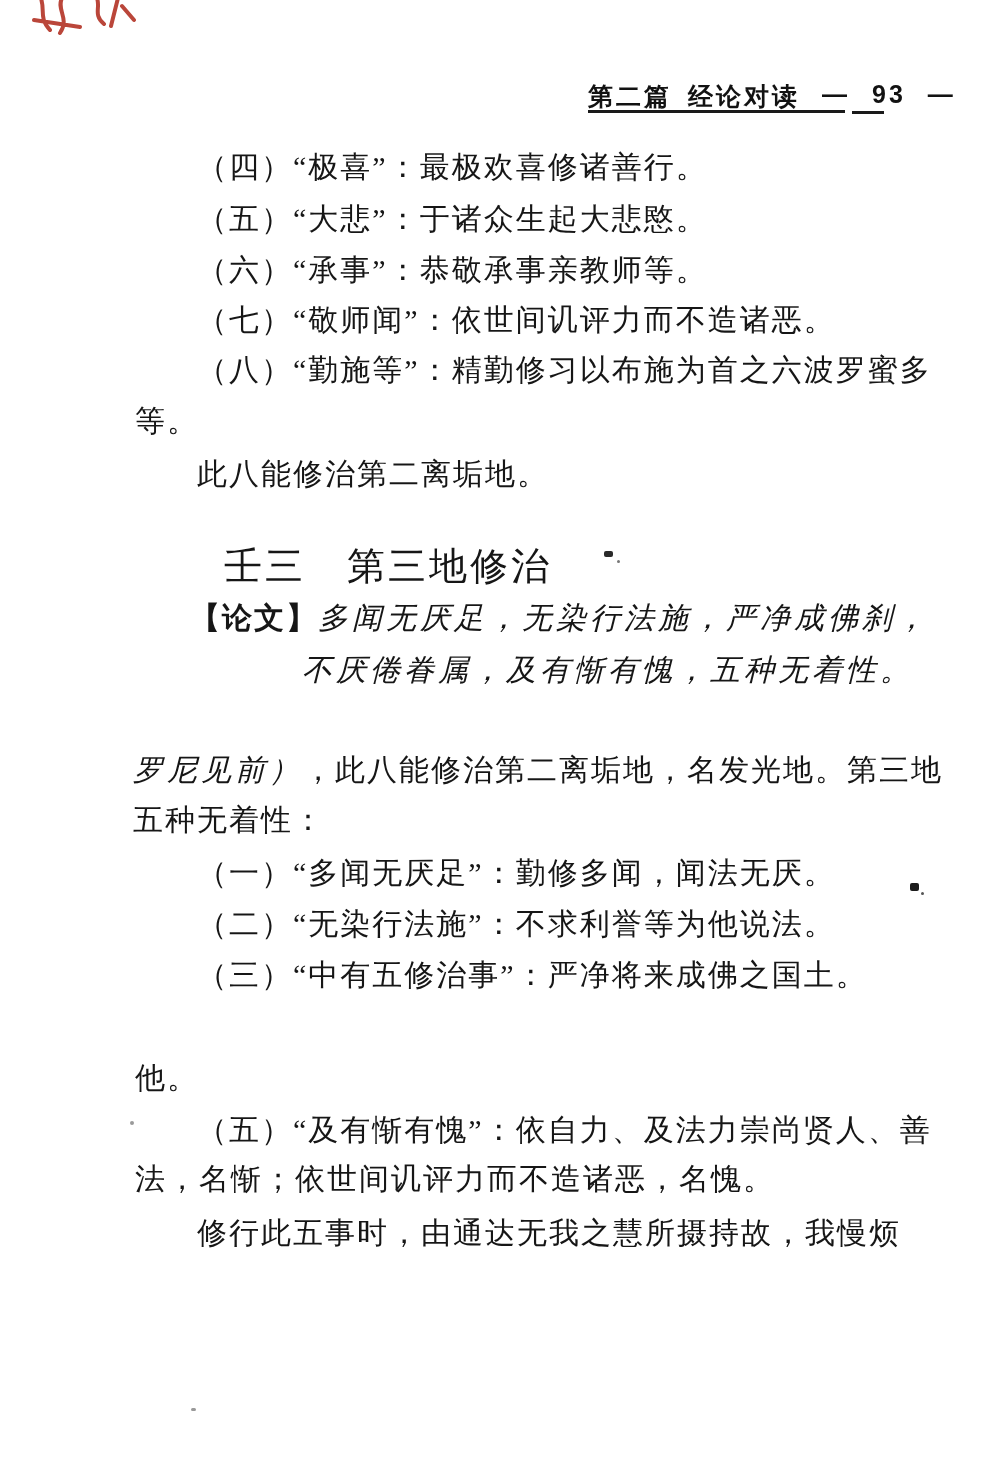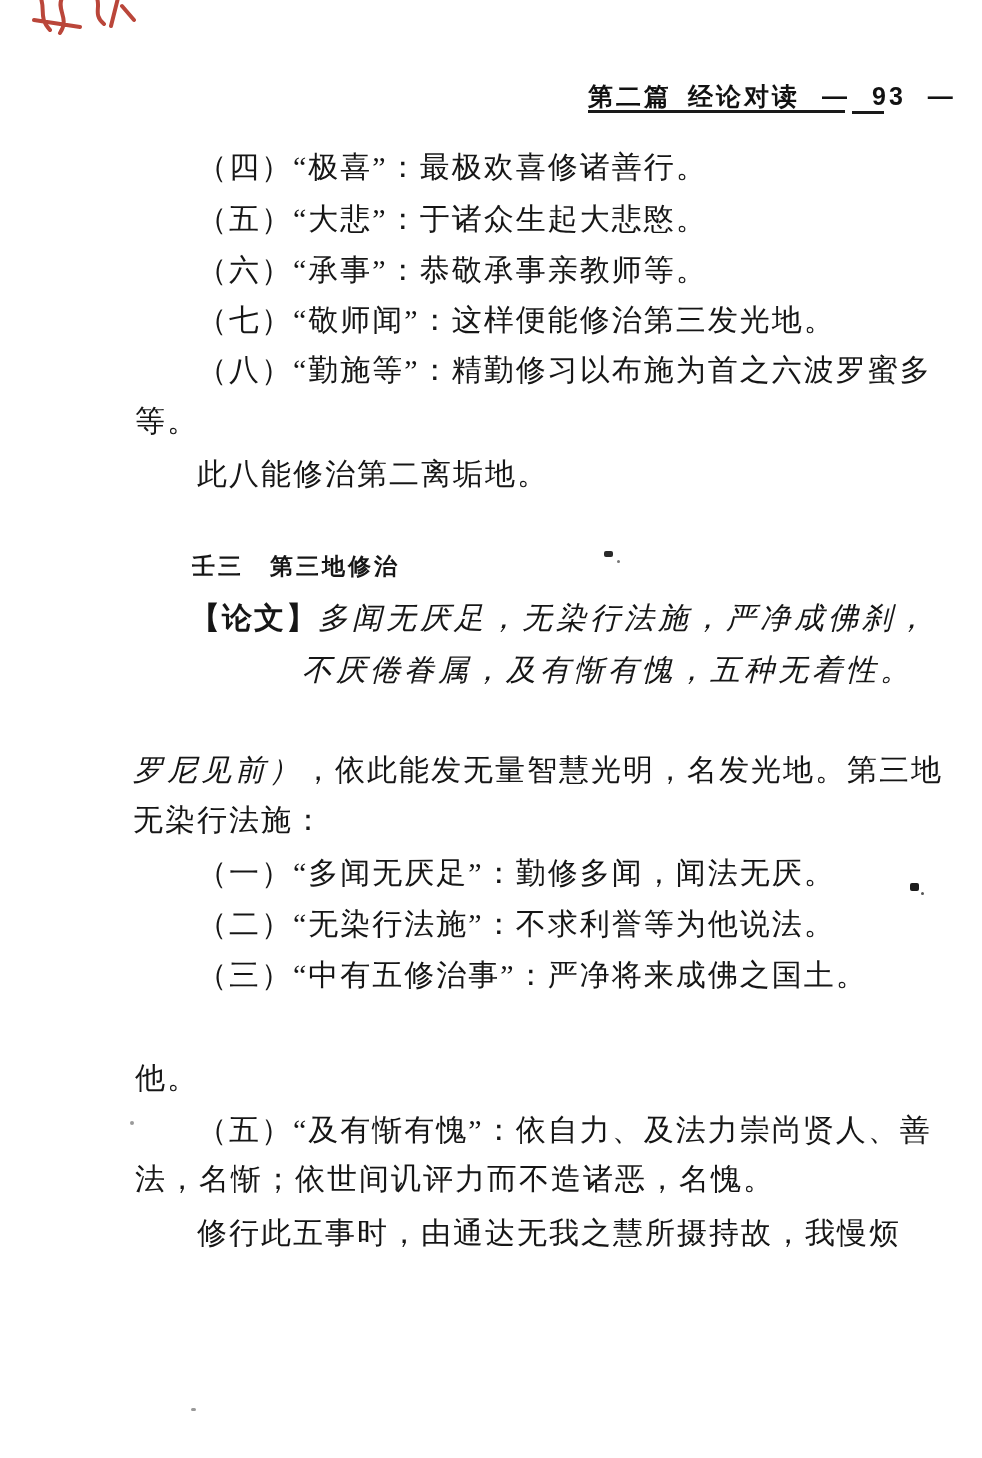--- a/index.html
+++ b/index.html
@@ -22,28 +22,29 @@
   .lbl{ 
     font-family:"Liberation Sans","DejaVu Sans",sans-serif;
     font-weight:700;
   }
   .kai{ 
     font-style:italic;
     letter-spacing:4px;
   }
   .head{ 
     font-family:"Liberation Sans","DejaVu Sans",sans-serif;
-    font-weight:700;
-    font-size:23px;
+    font-weight:400;
+    font-size:38px;
     letter-spacing:3px;
+    margin-left:32px;
   }
   .header{
     position:absolute;
     top:80px;left:588px;
-    display:flex;align-items:center;
+    display:flex;align-items:flex-start;
     font-family:"Liberation Sans","DejaVu Sans",sans-serif;
     font-weight:700;
     font-size:25px;
     letter-spacing:3px;
     color:#121212;
   }
   .header .gap-s{margin-left:16px;}
   .header .gap-m{margin-left:22px;}
   .underline{position:absolute;background:#1a1a1a;height:3px;}
   .u1{top:110px;left:588px;width:257px;}
@@ -69,32 +70,32 @@
     <span class="gap-m">—</span>
     <span class="gap-m">93</span>
     <span class="gap-m">—</span>
   </div>
   <div class="underline u1"></div>
   <div class="underline u2"></div>
 
   <div class="line" style="top:150px;left:197px"><span>（四）“极喜”：最极欢喜修诸善行。</span></div>
   <div class="line" style="top:202px;left:197px"><span>（五）“大悲”：于诸众生起大悲愍。</span></div>
   <div class="line" style="top:253px;left:197px"><span>（六）“承事”：恭敬承事亲教师等。</span></div>
-  <div class="line" style="top:303px;left:197px"><span>（七）“敬师闻”：这样便能修治第三发光地。</span></div>
+  <div class="line" style="top:303px;left:197px"><span>（七）“敬师闻”：依世间讥评力而不造诸恶。</span></div>
   <div class="line" style="top:353px;left:197px"><span>（八）“勤施等”：精勤修习以布施为首之六波罗蜜多</span></div>
   <div class="line" style="top:404px;left:135px"><span>等。</span></div>
   <div class="line" style="top:457px;left:197px"><span>此八能修治第二离垢地。</span></div>
 
   <div class="line head" style="top:549px;left:192px"><span>壬三　第三地修治</span></div>
 
   <div class="line" style="top:653px;left:302px"><span class="kai">不厌倦眷属，及有惭有愧，五种无着性。</span></div>
   <div class="line" style="top:601px;left:190px"><span class="lbl">【论文】</span><span class="kai">多闻无厌足，无染行法施，严净成佛刹，</span></div>
 
-  <div class="line" style="top:753px;left:133px"><span class="kai">罗尼见前）</span><span>，依此能发无量智慧光明，名发光地。第三地</span></div>
-  <div class="line" style="top:803px;left:133px"><span>无染行法施：</span></div>
+  <div class="line" style="top:753px;left:133px"><span class="kai">罗尼见前）</span><span>，此八能修治第二离垢地，名发光地。第三地</span></div>
+  <div class="line" style="top:803px;left:133px"><span>五种无着性：</span></div>
 
   <div class="line" style="top:856px;left:197px"><span>（一）“多闻无厌足”：勤修多闻，闻法无厌。</span></div>
   <div class="line" style="top:907px;left:197px"><span>（二）“无染行法施”：不求利誉等为他说法。</span></div>
   <div class="line" style="top:958px;left:197px"><span>（三）“中有五修治事”：严净将来成佛之国土。</span></div>
   <div class="line" style="top:1061px;left:135px"><span>他。</span></div>
   <div class="line" style="top:1113px;left:197px"><span>（五）“及有惭有愧”：依自力、及法力崇尚贤人、善</span></div>
   <div class="line" style="top:1162px;left:135px"><span>法，名惭；依世间讥评力而不造诸恶，名愧。</span></div>
 
   <div class="line" style="top:1216px;left:197px"><span>修行此五事时，由通达无我之慧所摄持故，我慢烦</span></div>
 

